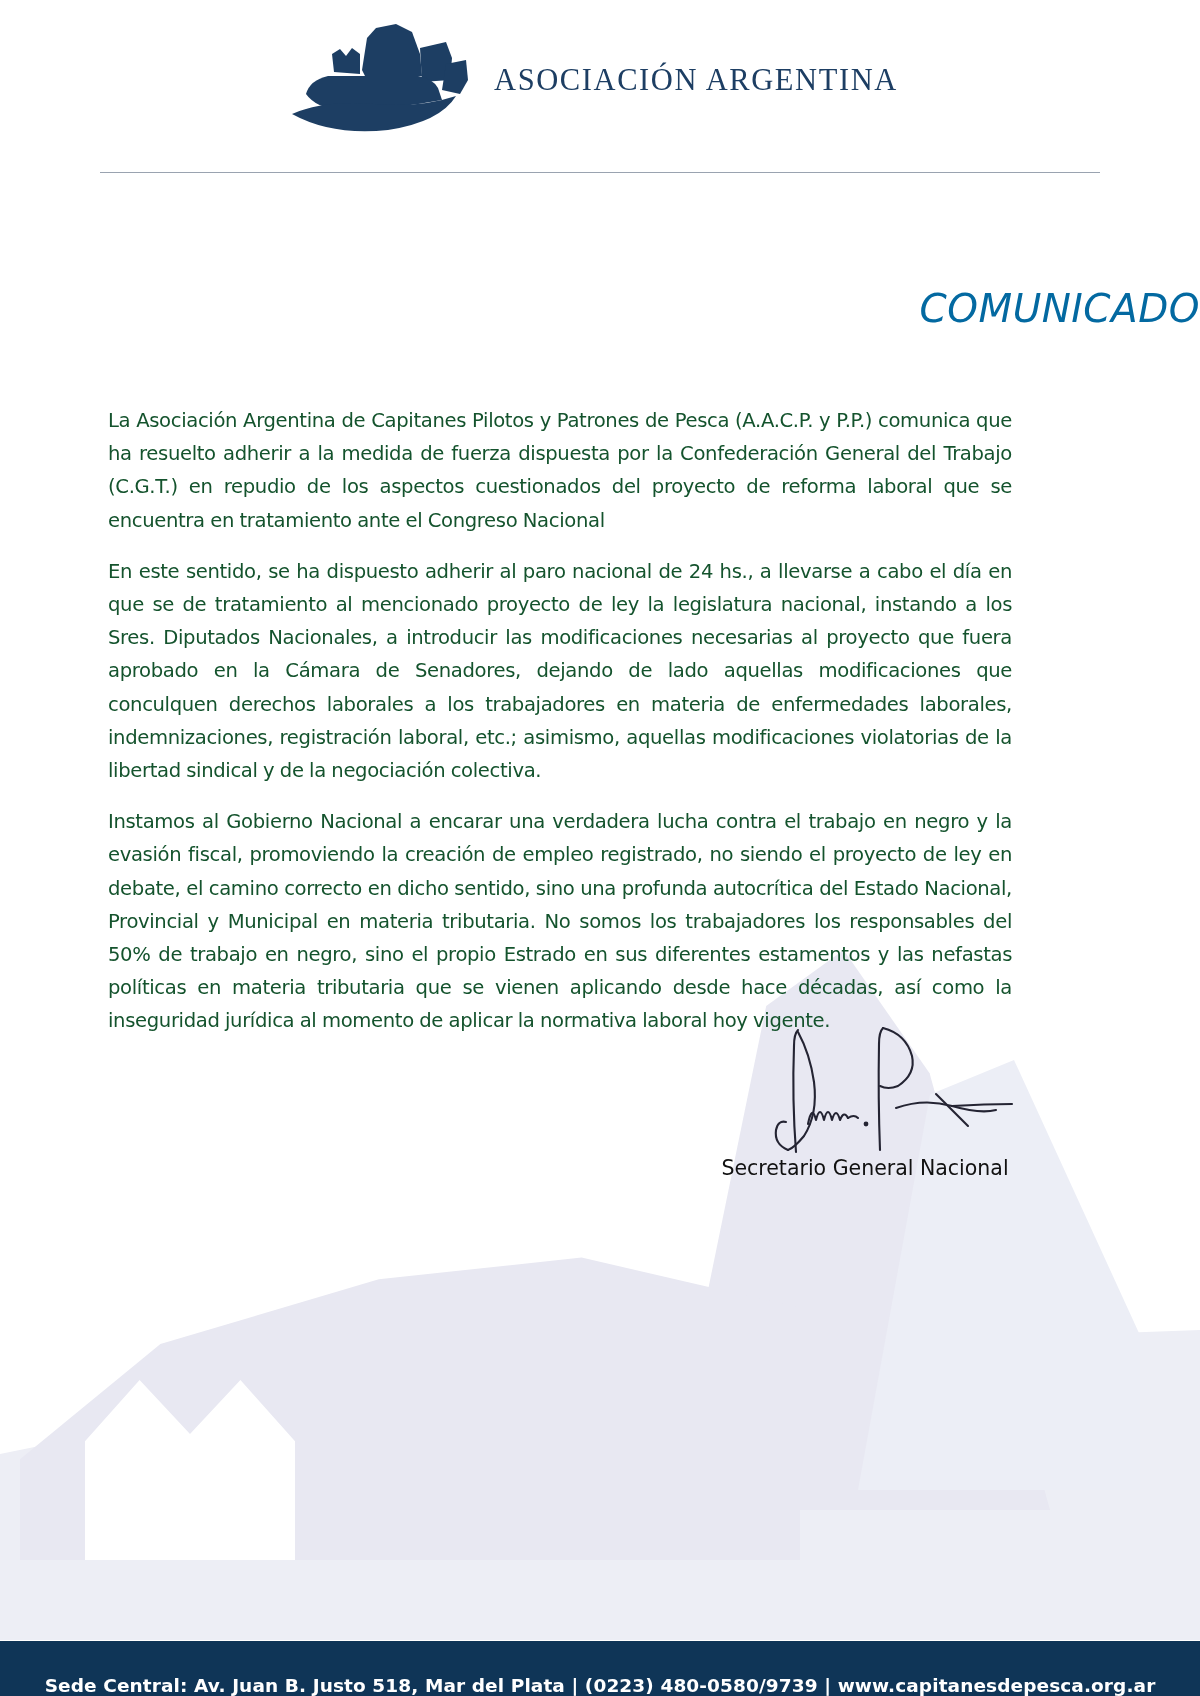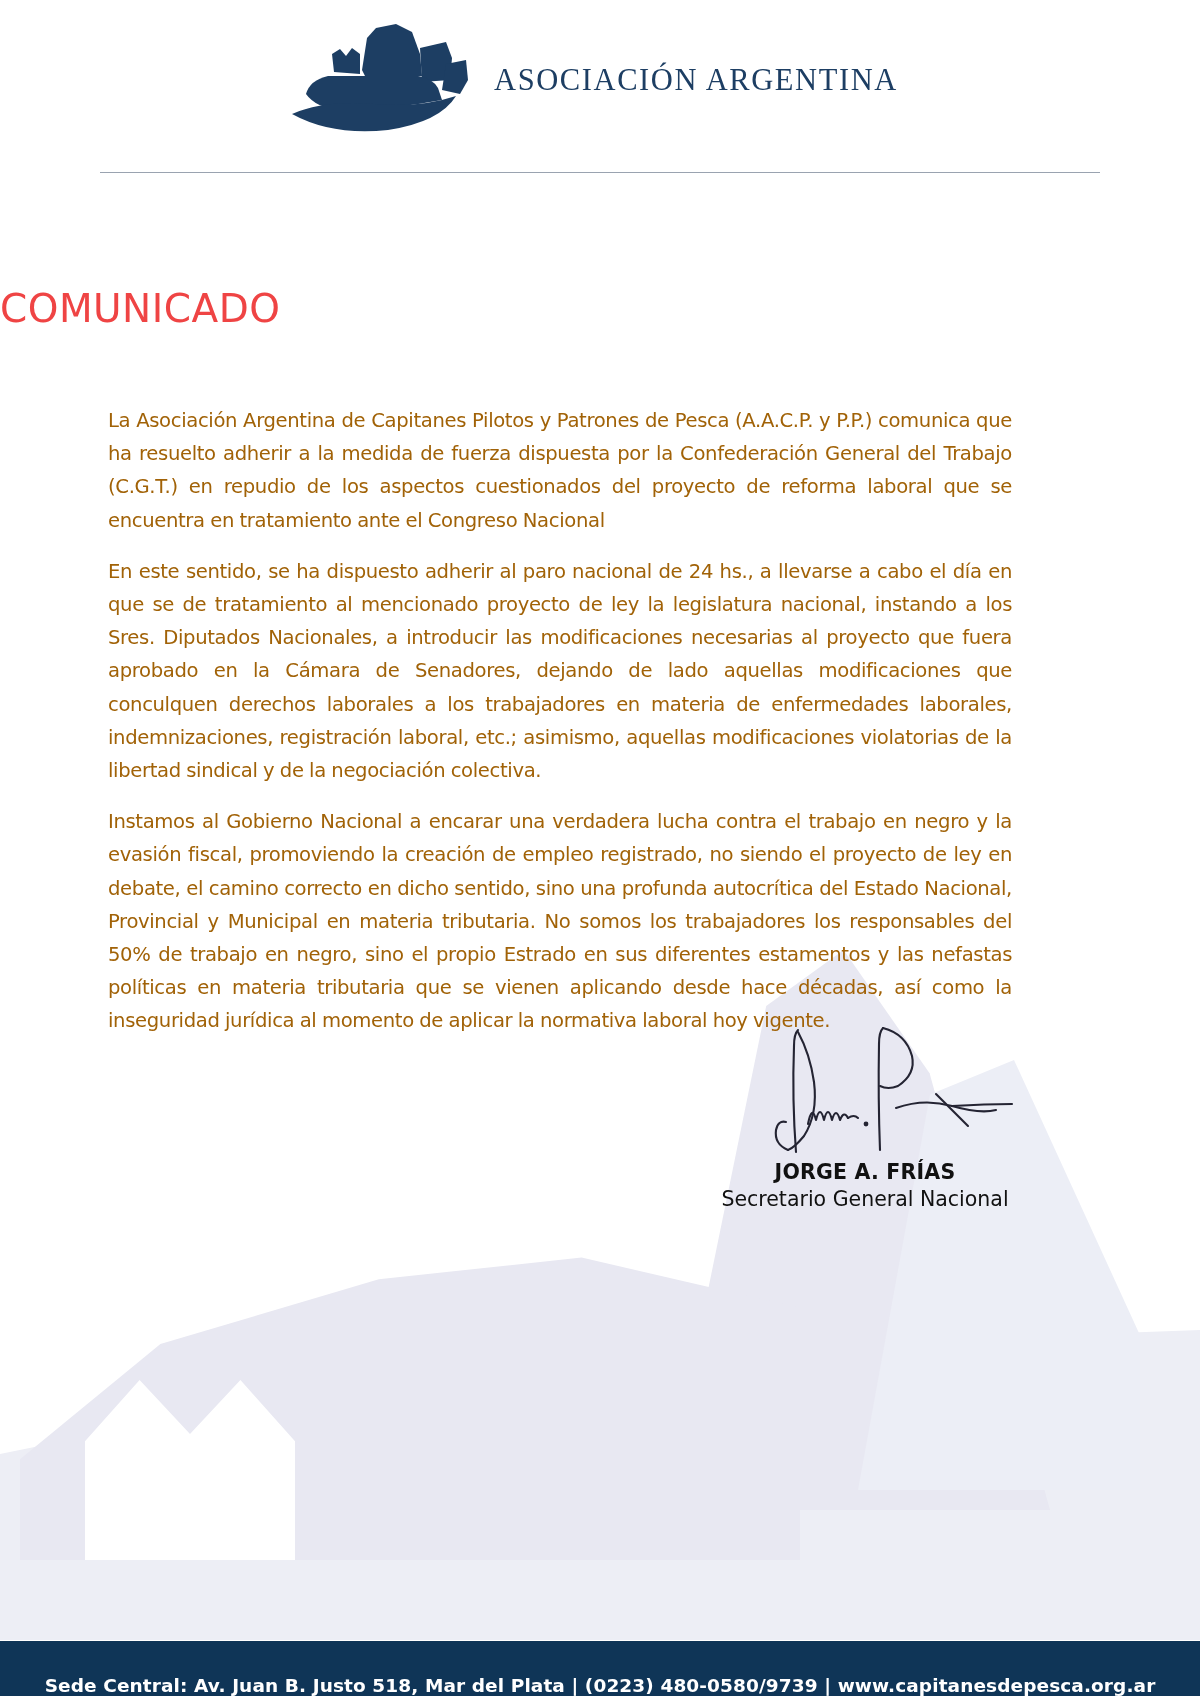--- a/index.html
+++ b/index.html
@@ -90,39 +90,40 @@
     left:100px; top:172px;
     width:1000px; height:1px;
     background:#9aa3b0;
   }
 
   
   .doc-title {
     position:absolute;
     left:0; top:286px;
     width:1200px;
-    text-align:left;
+    text-align:right;
     font-family:"DejaVu Sans", sans-serif;
     font-weight:400;
     font-size:39px;
     letter-spacing:0.5px;
-    color:#ef4444;
+    color:#0369a1;
     z-index:3;
+    font-style:italic;
   }
 
   
   .body-copy {
     position:absolute;
     left:108px; top:404px;
     width:904px;
     z-index:3;
   }
   .body-copy p {
     text-align:justify;
-    color:#a16207;
+    color:#14532d;
     font-family:"DejaVu Sans", sans-serif;
     font-size:19.6px;
     line-height:33.2px;
     letter-spacing:-0.35px;
     margin-bottom:18px;
     word-spacing:-0.4px;
   }
   .body-copy p:last-child { margin-bottom:12px; }
 
   
@@ -241,21 +242,20 @@
 
           <path d="M180 130 Q178 78 179 24 Q179 12 183 8"></path>
           <path d="M183 8 Q206 14 212 36 Q216 54 198 66 Q188 70 180 66"></path>
 
           <path d="M196 88 Q224 78 252 86 Q280 94 296 90"></path>
           <path d="M236 74 Q252 90 268 106"></path>
           <path d="M252 86 Q286 84 312 84"></path>
         </g>
       </svg>
     </span>
-    <div class="sig-name">JORGE A. FRÍAS</div>
     <div class="sig-role">Secretario General Nacional</div>
   </div>
 
   <div class="footer-bar">
     <span class="footer-text">Sede Central: Av. Juan B. Justo 518, Mar del Plata | (0223) 480-0580/9739 | www.capitanesdepesca.org.ar</span>
   </div>
 
 </div>
 
 </body></html>

